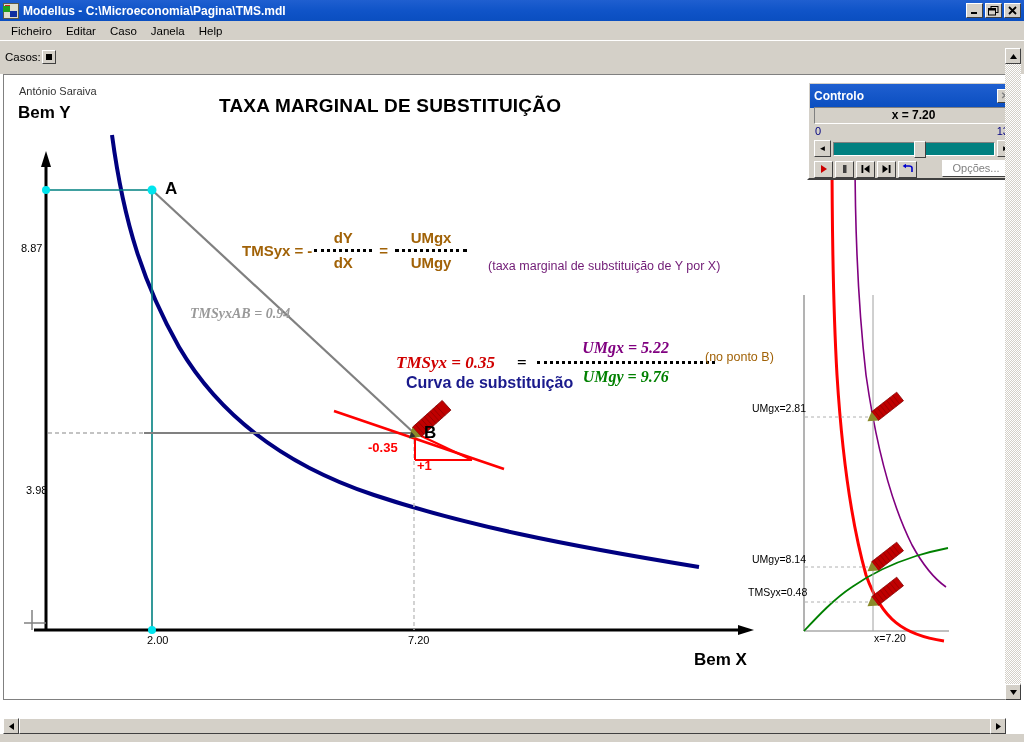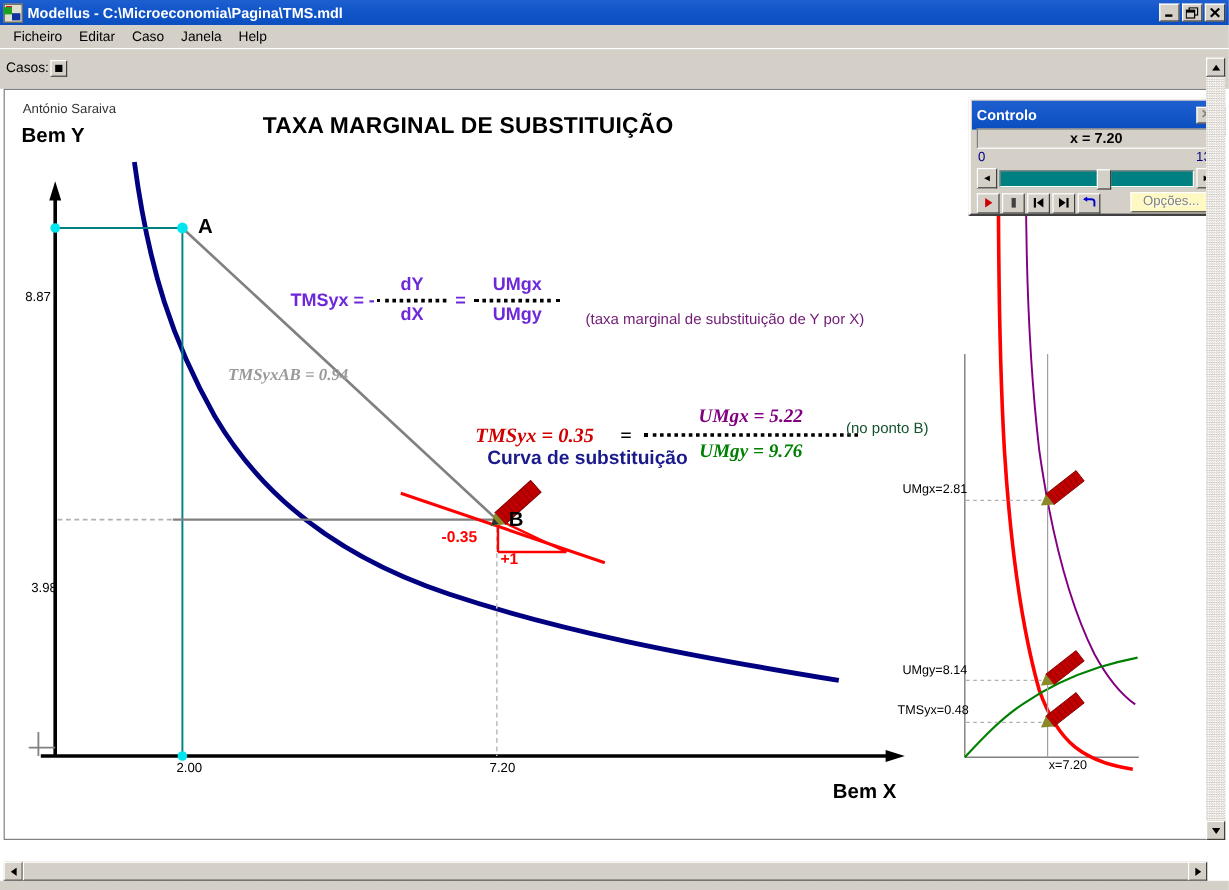--- a/index.html
+++ b/index.html
@@ -113,21 +113,21 @@
   #lbl-B { left: 420px; top: 348px; font-size: 17px; font-weight: bold; }
 
   #lbl-tmsab {
     left: 186px; top: 231px; font-size: 14px; font-weight: bold;
     font-style: italic; font-family: "Liberation Serif", serif; color: #999999;
   }
 
   
   #formula {
     position: absolute; left: 238px; top: 155px;
-    font-size: 15px; font-weight: bold; color: #6d28d9;
+    font-size: 15px; font-weight: bold; color: #a16207;
     display: flex; align-items: center;
   }
   #formula .lhs { padding-right: 2px; }
   #formula .minus { padding: 0 2px; }
   .frac { display: inline-flex; flex-direction: column; align-items: center; line-height: 1.05; }
   .frac .num, .frac .den { font-size: 15px; font-weight: bold; }
   .frac .bar {
     width: 100%; height: 0; border-top: 3px dotted #000;
     margin: 3px 0;
   }
@@ -147,21 +147,21 @@
   #vals .tms {
     color: #d00000; font-size: 17px; font-weight: bold; font-style: italic;
     white-space: nowrap;
   }
   #vals .eqsign { color: #000; font-size: 17px; font-weight: bold; padding: 0 10px 0 22px; }
   #frac2 { display: inline-flex; flex-direction: column; align-items: center; }
   #frac2 .num { color: #800080; font-size: 16px; font-weight: bold; font-style: italic; white-space: nowrap;}
   #frac2 .den { color: #008000; font-size: 16px; font-weight: bold; font-style: italic; white-space: nowrap;}
   #frac2 .bar { width: 178px; height: 0; border-top: 3px dotted #000; margin: 4px 0; }
   #lbl-pontoB {
-    position: absolute; left: 701px; top: 275px; font-size: 12.5px; color: #14532d;
+    position: absolute; left: 701px; top: 275px; font-size: 12.5px; color: #a16207;
   }
 
   #lbl-curva {
     position: absolute; left: 402px; top: 299px;
     font-size: 16px; font-weight: bold; color: #1a1a8c;
   }
 
   #lbl-m035 { position: absolute; left: 364px; top: 365px; font-size: 13px; font-weight: bold; color: #ff0000; }
   #lbl-p1   { position: absolute; left: 413px; top: 383px; font-size: 13px; font-weight: bold; color: #ff0000; }
 
@@ -218,21 +218,21 @@
     background: #d4d0c8; border: 1px solid; border-color: #ffffff #404040 #404040 #ffffff;
   }
   #btn-row { position: absolute; left: 5px; top: 77px; height: 18px; display: flex; align-items: center; }
   .pbtn {
     width: 19px; height: 17px; margin-right: 2px; background: #d4d0c8;
     border: 1px solid; border-color: #ffffff #404040 #404040 #ffffff;
     display: flex; align-items: center; justify-content: center;
   }
   #btn-opcoes {
     position: absolute; right: 6px; top: 77px; width: 68px; height: 17px;
-    background: #fef9c3; border: 1px solid; border-color: #ffffff #404040 #404040 #ffffff;
+    background: #ffffff; border: 1px solid; border-color: #ffffff #404040 #404040 #ffffff;
     font-size: 11px; color: #808080; text-align: center; line-height: 15px;
     text-shadow: 1px 1px 0 #ffffff;
   }
 
   
   #vscroll {
     position: absolute; right: 3px; top: 48px; width: 16px; height: 652px;
     background: #d4d0c8;
   }
   #vscroll .sb-arrow {

